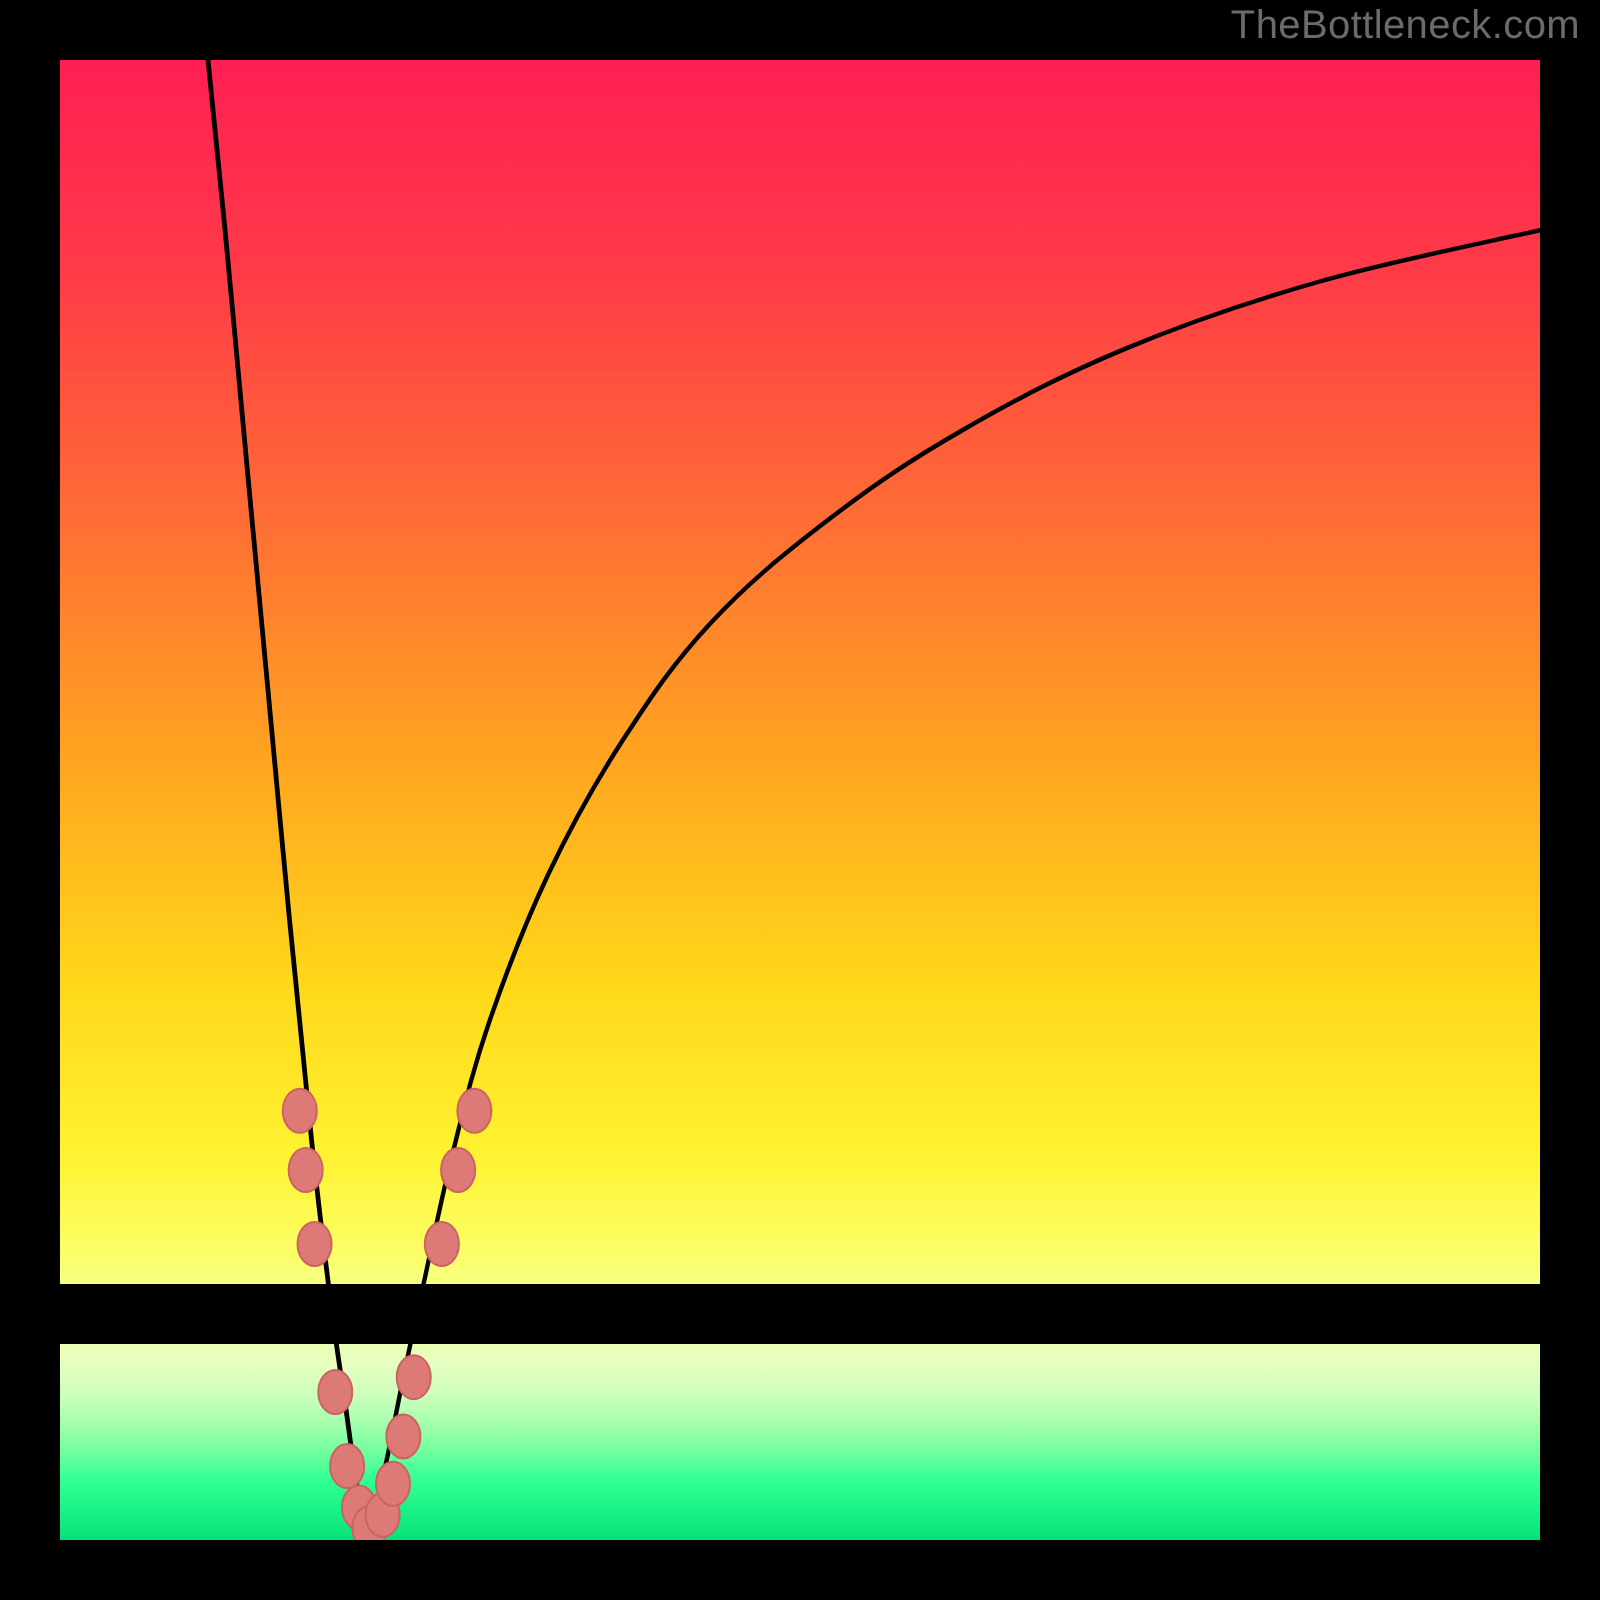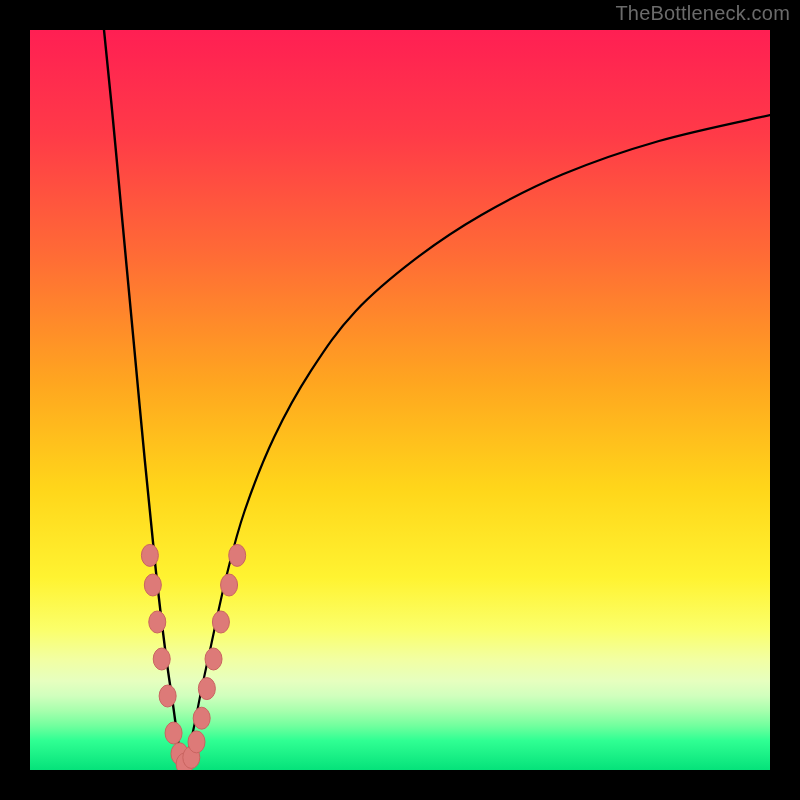--- a/index.html
+++ b/index.html
@@ -7,21 +7,21 @@
     padding: 0;
     width: 800px;
     height: 800px;
     overflow: hidden;
     background: #000;
     font-family: Arial, Helvetica, sans-serif;
   }
   .canvas {
     position: relative;
     width: 800px;
-    height: 800px;
+    height: 672px;
   }
   .frame {
     position: absolute;
     background: #000;
   }
   .frame.top    { left: 0; top: 0; width: 800px; height: 30px; }
   .frame.bottom { left: 0; bottom: 0; width: 800px; height: 30px; }
   .frame.left   { left: 0; top: 0; width: 30px; height: 800px; }
   .frame.right  { right: 0; top: 0; width: 30px; height: 800px; }
 

